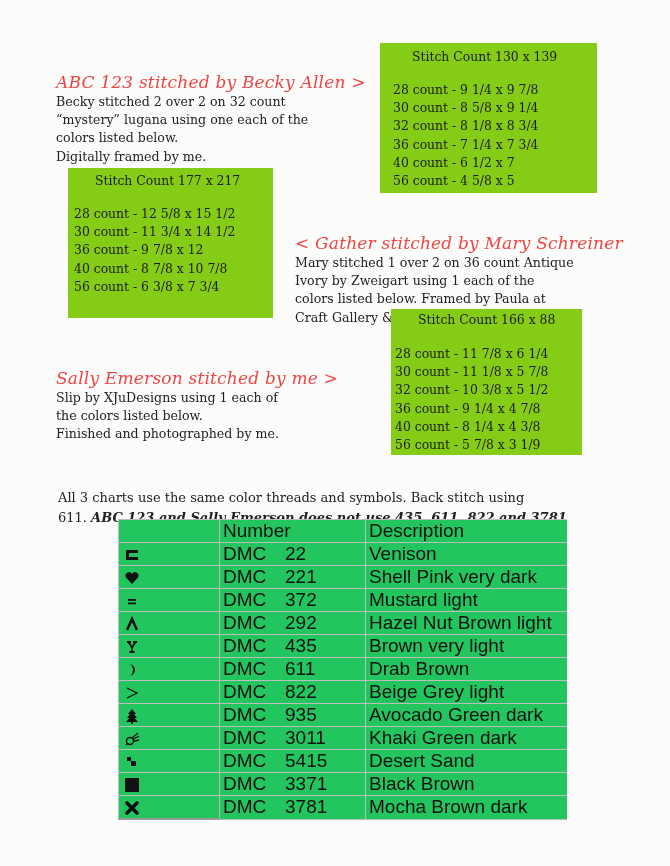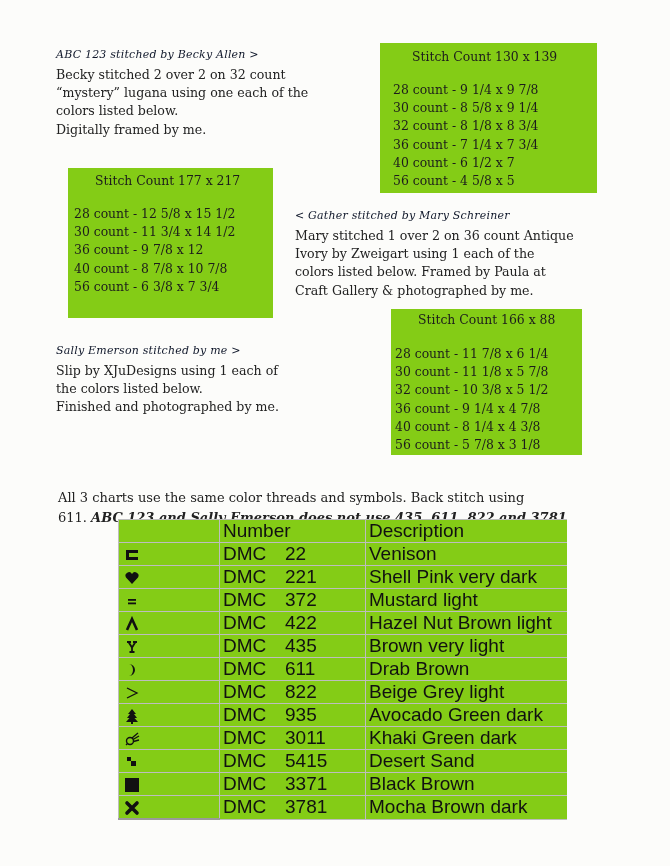--- a/index.html
+++ b/index.html
@@ -4,39 +4,40 @@
   <style>
     html, body { margin: 0; padding: 0; }
     body {
       width: 670px; height: 866px; position: relative; overflow: hidden;
       background: #fcfcfa; color: #1a1a1a;
       font-family: "DejaVu Serif", serif;
     }
     .abs { position: absolute; }
     .script-title {
       font-family: "DejaVu Serif", serif; font-style: italic;
-      font-size: 11px; line-height: 22px; letter-spacing: 0.2px; color: #0f172a;
+      font-size: 17px; line-height: 22px; letter-spacing: 0.2px; color: #ef4444;
       white-space: nowrap;
+      margin-top: 27px;
     }
     .body-text {
       font-family: "DejaVu Serif", serif;
       font-size: 12.6px; line-height: 18.2px; color: #222; white-space: nowrap;
     }
     .panel {
       background: #84cc16;
       font-family: "DejaVu Serif", serif; font-size: 12.4px; color: #1c1c1c;
     }
     .panel .ptitle { position: absolute; white-space: nowrap; }
     .panel .rows { position: absolute; }
     .panel .row { white-space: nowrap; line-height: 18.2px; }
 
     .note { font-family: "DejaVu Serif", serif; font-size: 13px; line-height: 19.5px; color: #222; white-space: nowrap; }
     .note i { font-weight: bold; font-style: italic; }
 
-    .key-wrap { background: #84cc16; }
+    .key-wrap { background: #22c55e; }
     table.key {
       border-collapse: collapse;
       font-family: "Liberation Sans", sans-serif; font-size: 19px; color: #111;
     }
     table.key td {
       border-top: 1px solid #bdbdbd; border-bottom: 1px solid #bdbdbd;
       height: 22px; padding: 0; line-height: 22px; vertical-align: middle;
     }
     table.key td.c-sym { width: 95px; border-left: 1px solid #bdbdbd; padding-left: 5px; border-right: 1px solid #bdbdbd; }
     table.key td.c-num { width: 142px; padding-left: 3px; border-right: 1px solid #bdbdbd; }
@@ -92,21 +93,21 @@
 </div>
 
 <div class="abs panel" style="left:391px; top:309px; width:191px; height:146px;">
   <div class="ptitle" style="left:27px; top:3px;">Stitch Count 166 x 88</div>
   <div class="rows" style="left:4px; top:36px;">
     <div class="row">28 count - 11 7/8 x 6 1/4</div>
     <div class="row">30 count - 11 1/8 x 5 7/8</div>
     <div class="row">32 count - 10 3/8 x 5 1/2</div>
     <div class="row">36 count - 9 1/4 x 4 7/8</div>
     <div class="row">40 count - 8 1/4 x 4 3/8</div>
-    <div class="row">56 count -  5 7/8 x 3 1/8</div>
+    <div class="row">56 count -  5 7/8 x 3 1/9</div>
   </div>
 </div>
 
 <div class="abs" style="left:56px; top:340px;">
   <div class="script-title">Sally Emerson stitched by me &gt;</div>
   <div class="body-text">
     <div>Slip by XJuDesigns using 1 each of</div>
     <div>the colors listed below.</div>
     <div>Finished and photographed by me.</div>
   </div>
@@ -144,21 +145,21 @@
               <rect x="4" y="6" width="8" height="1.8" fill="#111"></rect>
               <rect x="4" y="9.5" width="8" height="1.8" fill="#111"></rect>
             </svg></td>
       <td class="c-num"><span class="num-brand">DMC</span><span>372</span></td>
       <td class="c-desc">Mustard light</td>
     </tr>
     <tr>
       <td class="c-sym"><svg class="sym" viewBox="0 0 16 16">
               <path d="M3 14 L8 3 L13 14" stroke="#111" stroke-width="2.6" fill="none"></path>
             </svg></td>
-      <td class="c-num"><span class="num-brand">DMC</span><span>422</span></td>
+      <td class="c-num"><span class="num-brand">DMC</span><span>292</span></td>
       <td class="c-desc">Hazel Nut Brown light</td>
     </tr>
     <tr>
       <td class="c-sym"><svg class="sym" viewBox="0 0 16 16">
               <path d="M3 3h4M9 3h4M4.5 3L8 8.5L11.5 3M8 8.5V13M5.5 13h5" stroke="#111" stroke-width="1.8" fill="none"></path>
             </svg></td>
       <td class="c-num"><span class="num-brand">DMC</span><span>435</span></td>
       <td class="c-desc">Brown very light</td>
     </tr>
     <tr>

